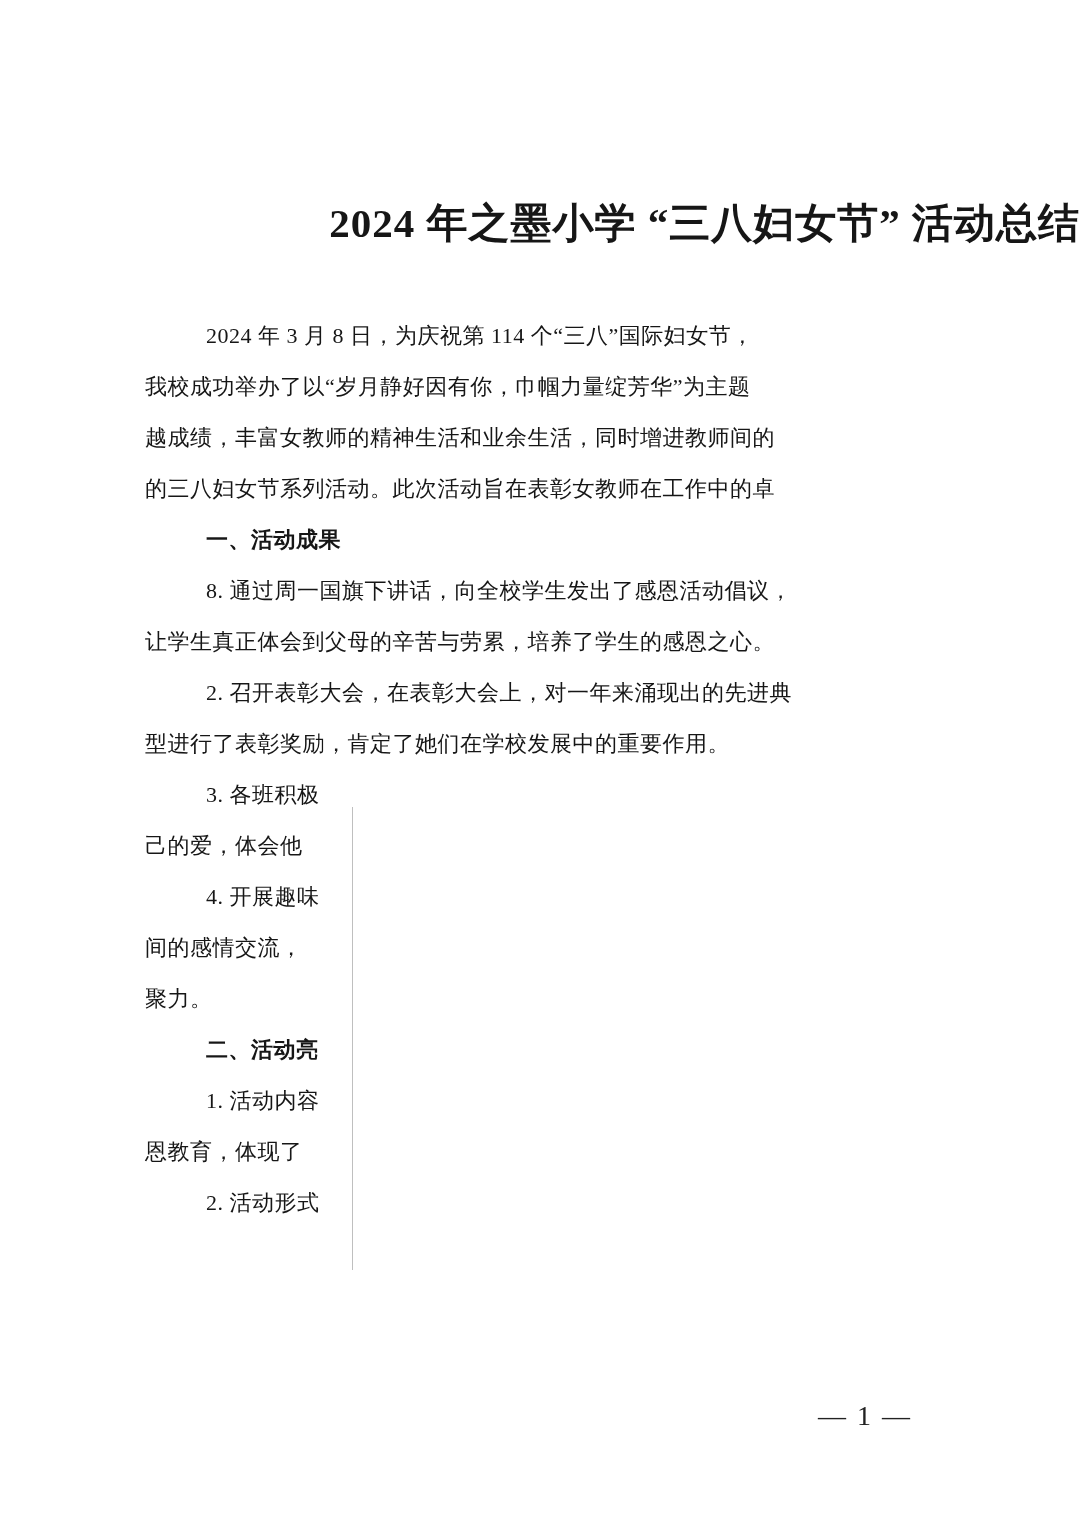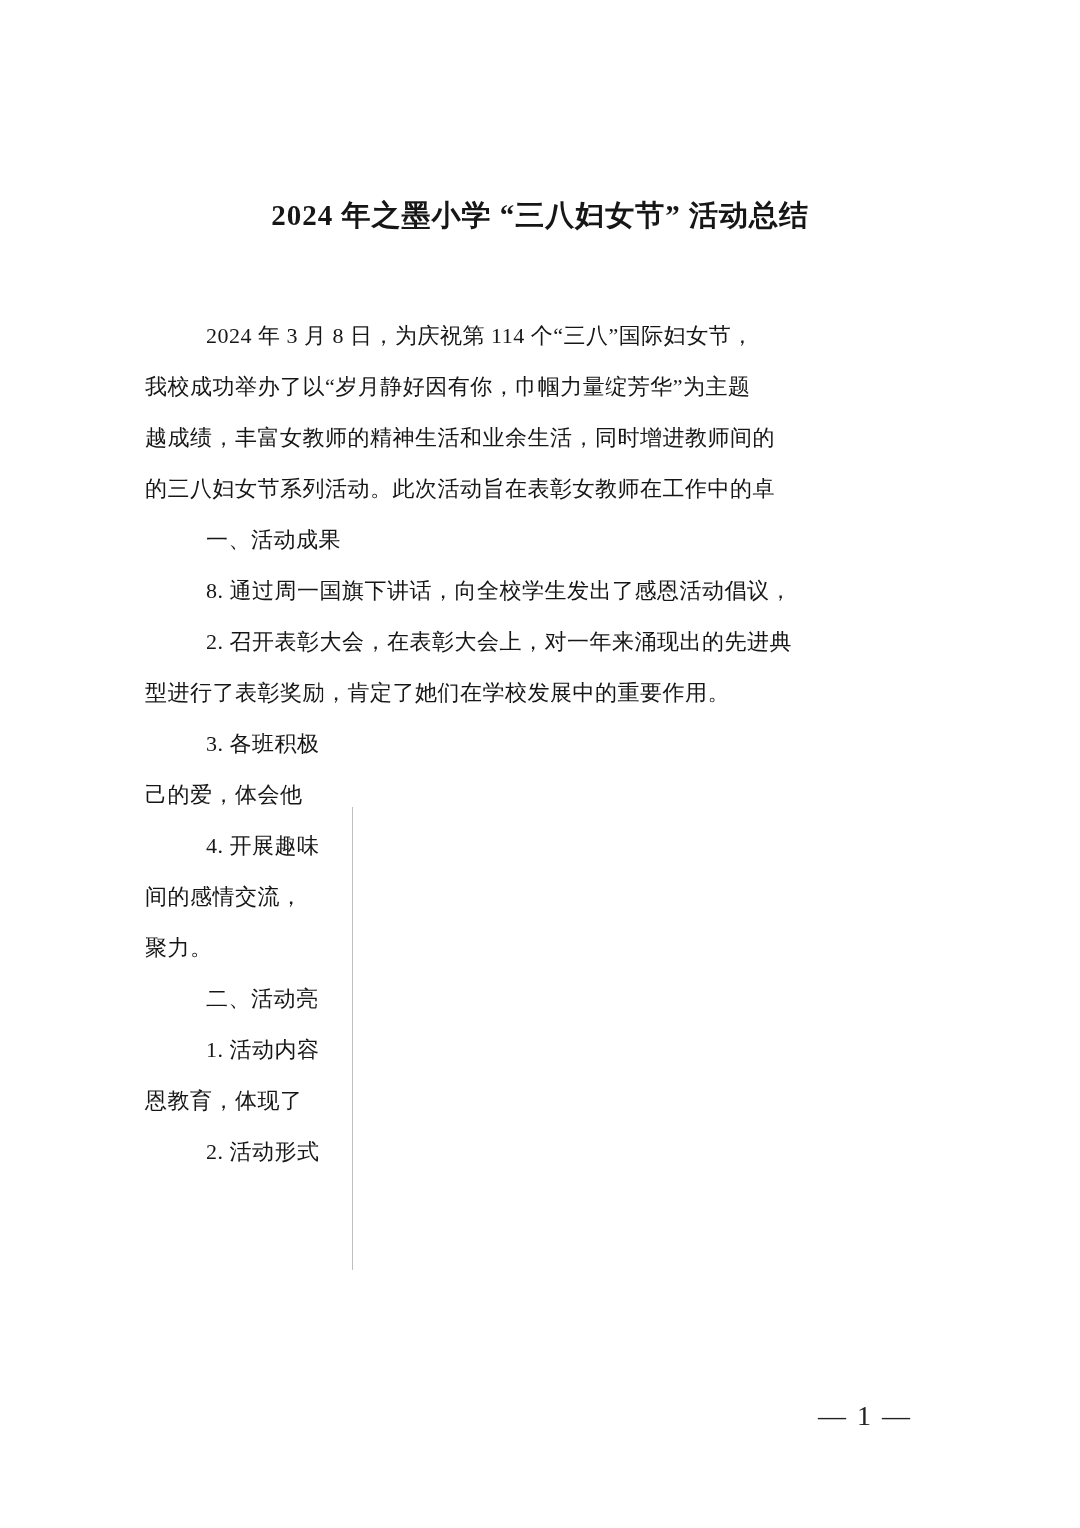--- a/index.html
+++ b/index.html
@@ -14,22 +14,22 @@
     background: #ffffff;
     overflow: hidden;
     font-family: "Liberation Serif", "DejaVu Serif", serif;
     color: #161616;
   }
   .doc-title {
     position: absolute;
     top: 196px;
     left: 0;
     width: 100%;
-    text-align: center;
-    font-size: 29px;
+    text-align: right;
+    font-size: 41px;
     font-weight: 700;
     letter-spacing: 1px;
     white-space: nowrap;
   }
   .doc-body {
     position: absolute;
     top: 310px;
     left: 145px;
     width: 818px;
   }
@@ -38,21 +38,21 @@
     line-height: 51px;
     font-size: 22px;
     letter-spacing: 0.5px;
     white-space: nowrap;
   }
   .line.indent {
     padding-left: 61px;
   }
   .line.heading {
     font-family: "Liberation Sans", "DejaVu Sans", sans-serif;
-    font-weight: 400;
+    font-weight: 700;
     letter-spacing: 0.5px;
   }
   .cover-box {
     position: absolute;
     left: 352px;
     top: 807px;
     width: 728px;
     height: 463px;
     background: #ffffff;
     border-left: 1px solid #bfbfbf;
@@ -75,20 +75,21 @@
 
   <div class="doc-title">2024 年之墨小学 “三八妇女节” 活动总结</div>
 
   <div class="doc-body">
     <div class="line indent">2024 年 3 月 8 日，为庆祝第 114 个“三八”国际妇女节，</div>
     <div class="line">我校成功举办了以“岁月静好因有你，巾帼力量绽芳华”为主题</div>
     <div class="line">越成绩，丰富女教师的精神生活和业余生活，同时增进教师间的</div>
     <div class="line">的三八妇女节系列活动。此次活动旨在表彰女教师在工作中的卓</div>
     <div class="line indent heading">一、活动成果</div>
     <div class="line indent">8. 通过周一国旗下讲话，向全校学生发出了感恩活动倡议，</div>
+    <div class="line">让学生真正体会到父母的辛苦与劳累，培养了学生的感恩之心。</div>
     <div class="line indent">2. 召开表彰大会，在表彰大会上，对一年来涌现出的先进典</div>
     <div class="line">型进行了表彰奖励，肯定了她们在学校发展中的重要作用。</div>
     <div class="line indent">3. 各班积极</div>
     <div class="line">己的爱，体会他</div>
     <div class="line indent">4. 开展趣味</div>
     <div class="line">间的感情交流，</div>
     <div class="line">聚力。</div>
     <div class="line indent heading">二、活动亮</div>
     <div class="line indent">1. 活动内容</div>
     <div class="line">恩教育，体现了</div>

